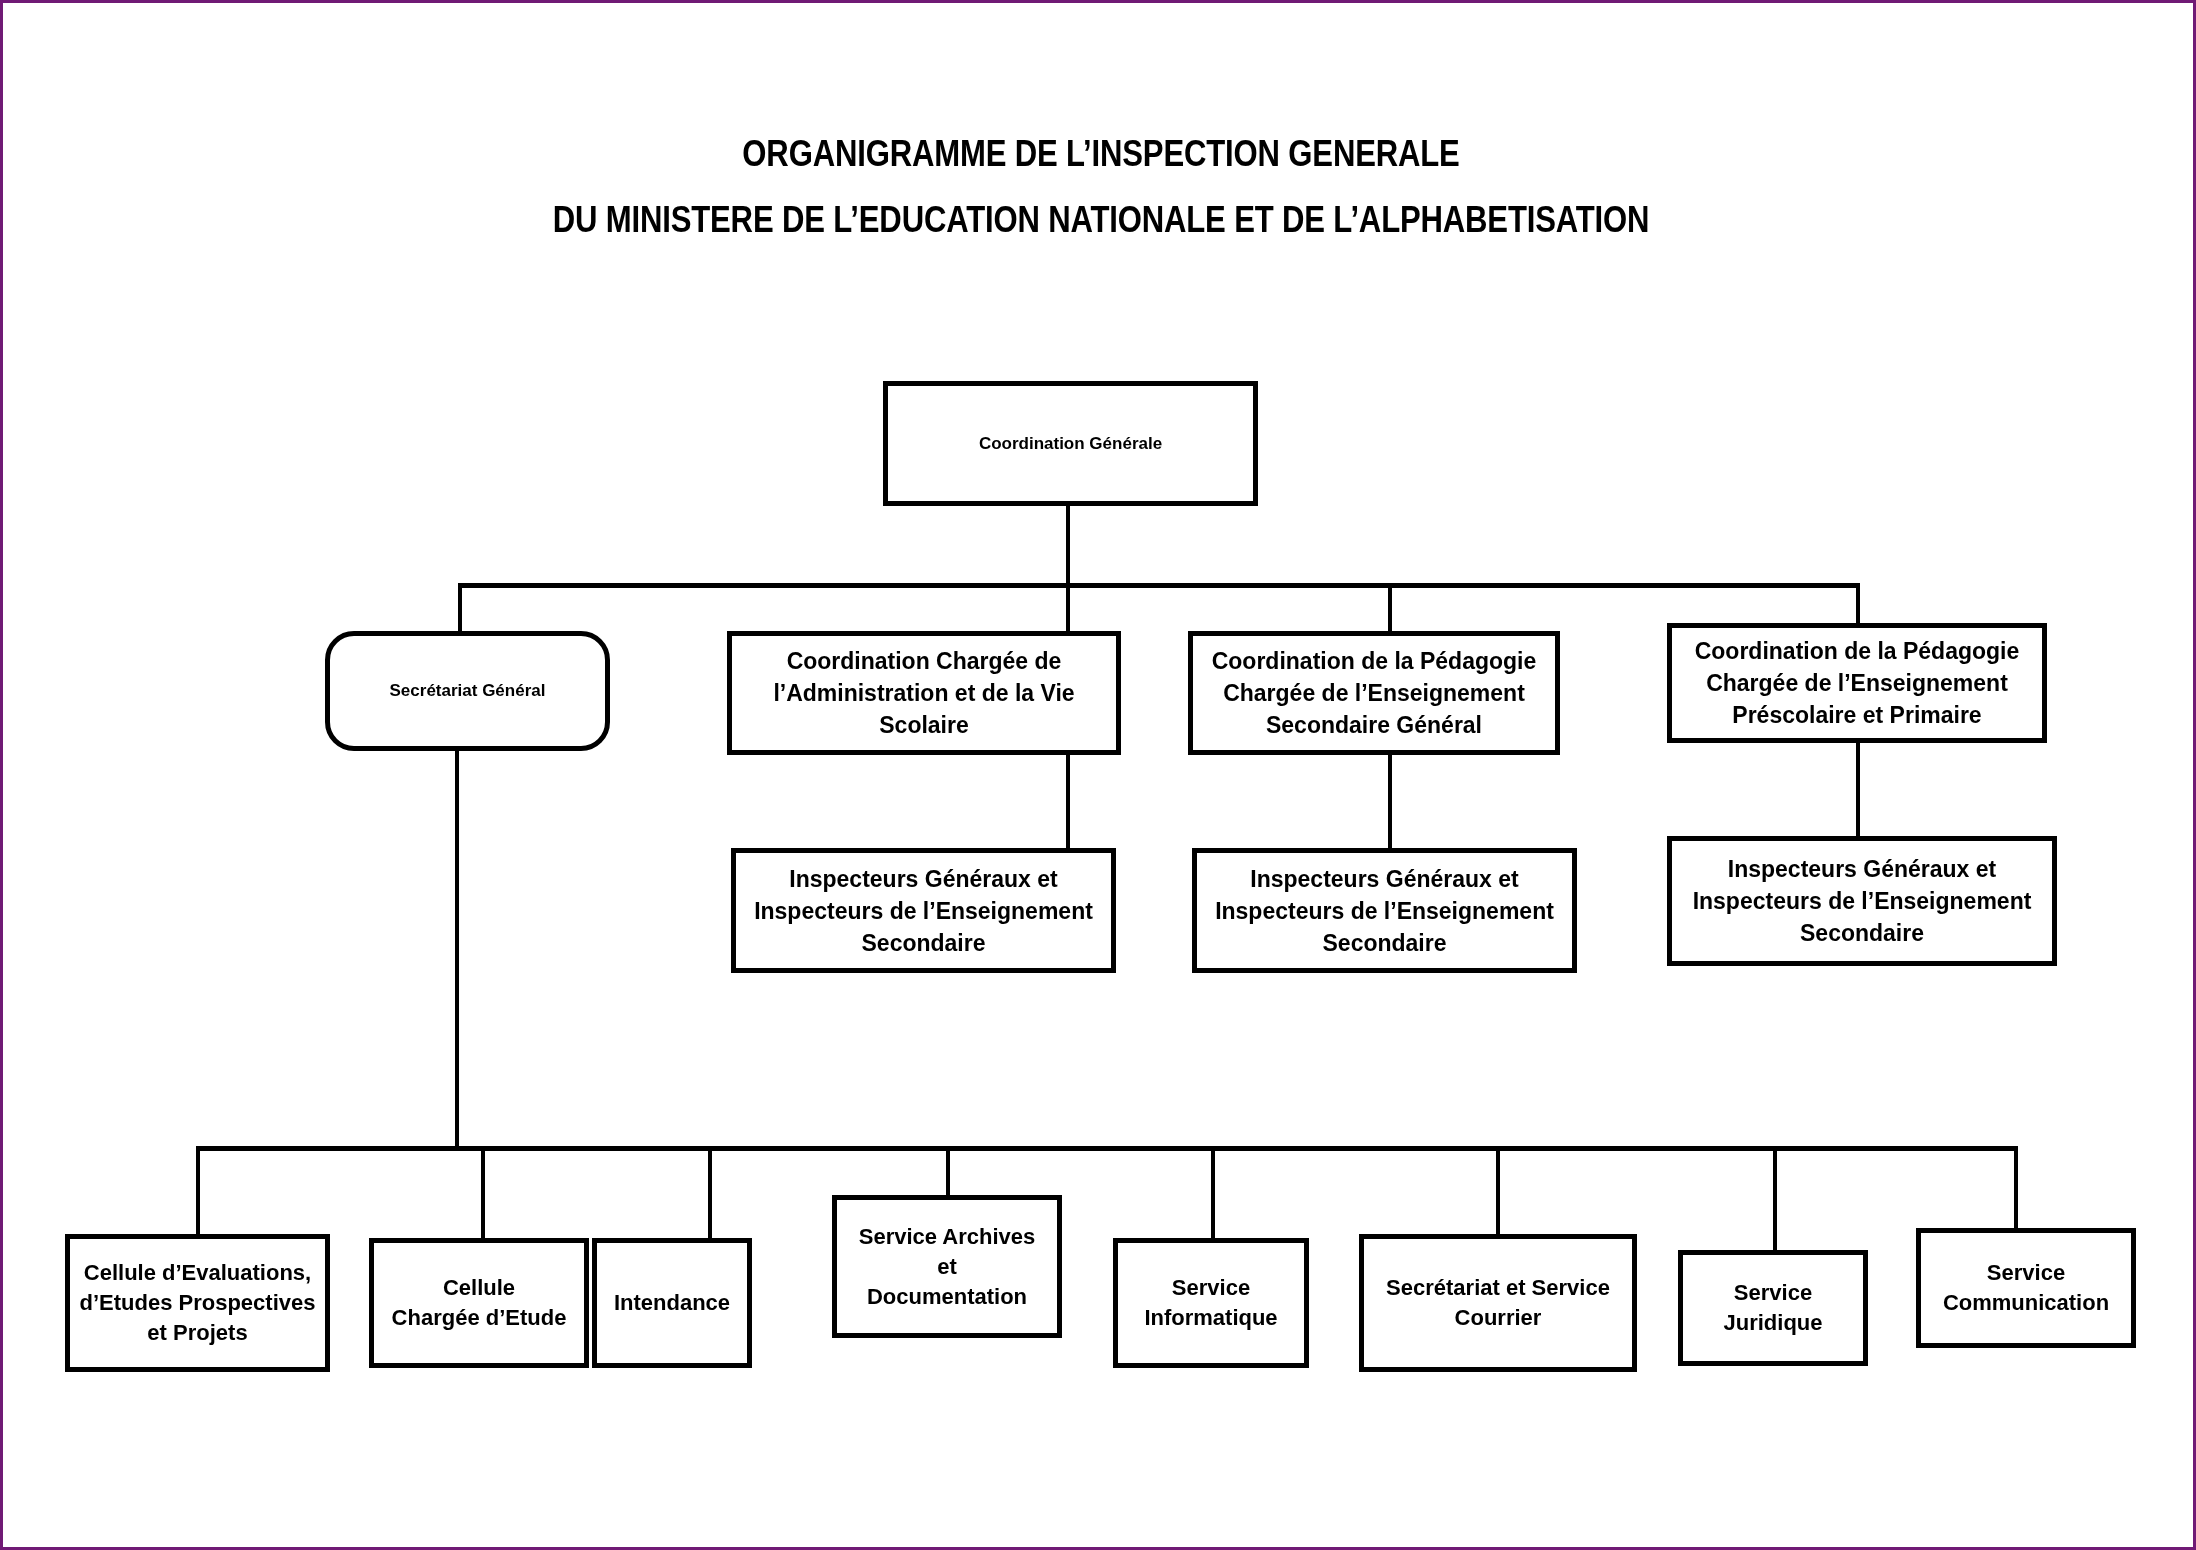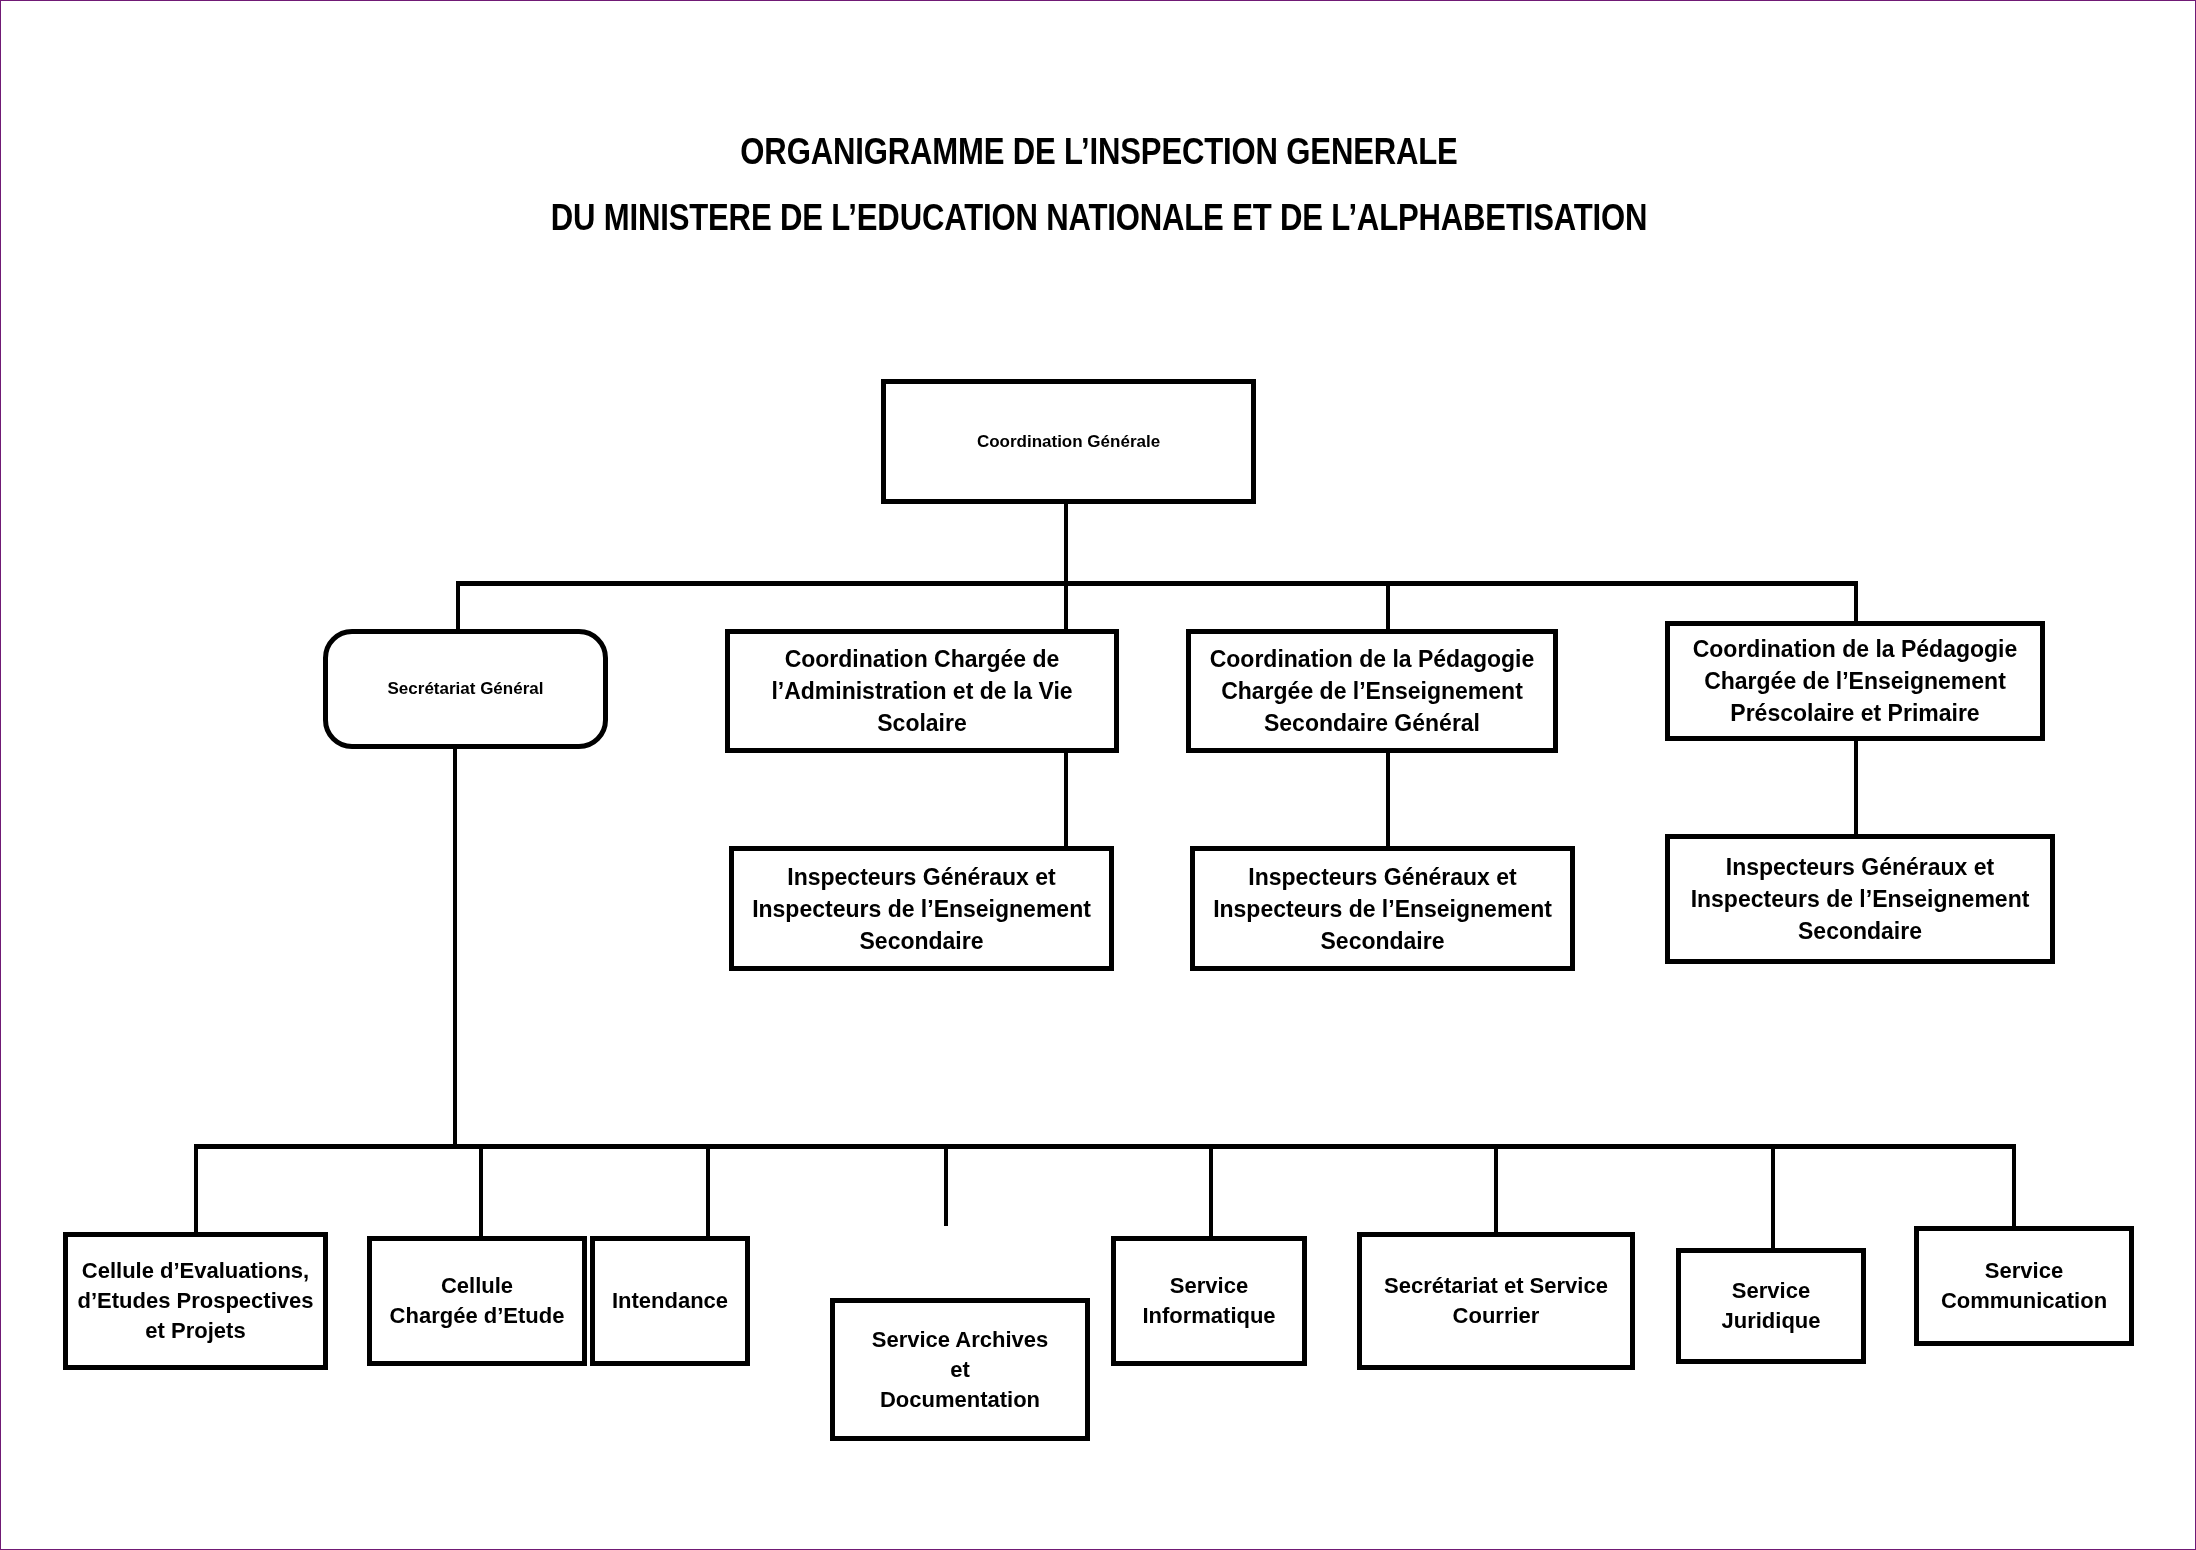--- a/index.html
+++ b/index.html
@@ -5,21 +5,21 @@
   html, body {
     margin: 0;
     padding: 0;
     background: #ffffff;
   }
   #page {
     position: relative;
     width: 2196px;
     height: 1550px;
     background: #ffffff;
-    border: 1px solid #701a75;
+    border: 3px solid #701a75;
     box-sizing: border-box;
     overflow: hidden;
     font-family: "Liberation Sans", sans-serif;
   }
 
   
   #chart-title {
     position: absolute;
     left: 0;
     top: 118px;
@@ -163,21 +163,21 @@
 
   <div class="node sz-sm" style="left:366px; top:1235px; width:220px; height:130px;">
     <span class="label">Cellule
 Chargée d’Etude</span>
   </div>
 
   <div class="node sz-sm" style="left:589px; top:1235px; width:160px; height:130px;">
     <span class="label">Intendance</span>
   </div>
 
-  <div class="node sz-sm" style="left:829px; top:1297px; width:260px; height:143px;">
+  <div class="node sz-sm" style="left:829px; top:1192px; width:230px; height:143px;">
     <span class="label">Service Archives
 et
 Documentation</span>
   </div>
 
   <div class="node sz-sm" style="left:1110px; top:1235px; width:196px; height:130px;">
     <span class="label">Service
 Informatique</span>
   </div>
 

